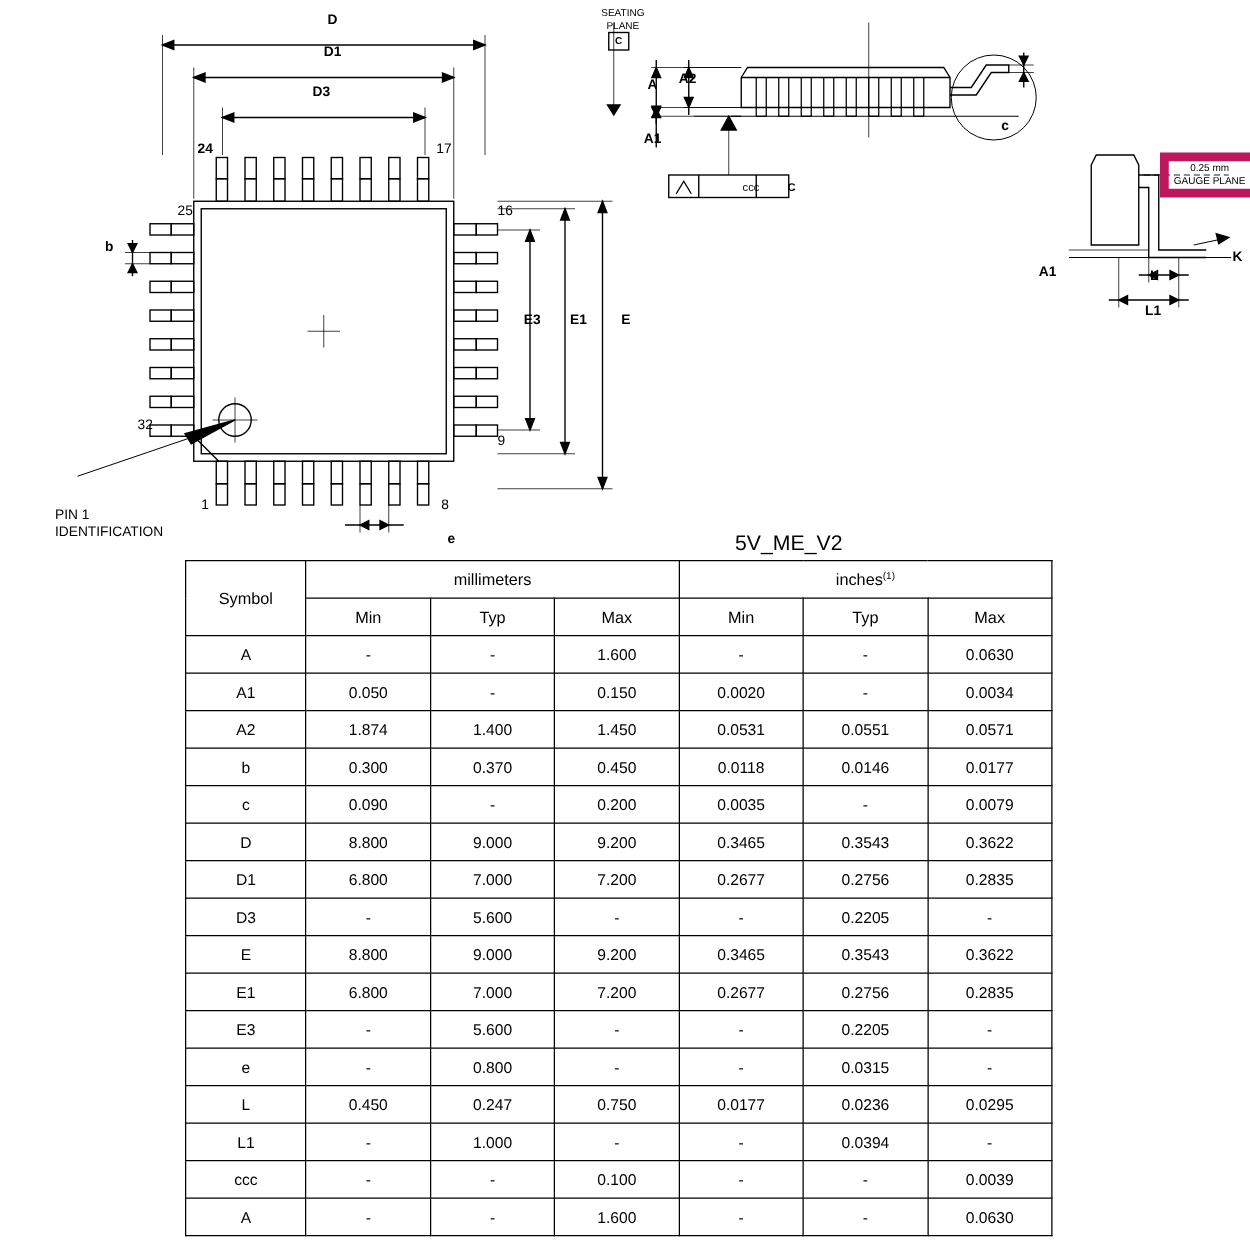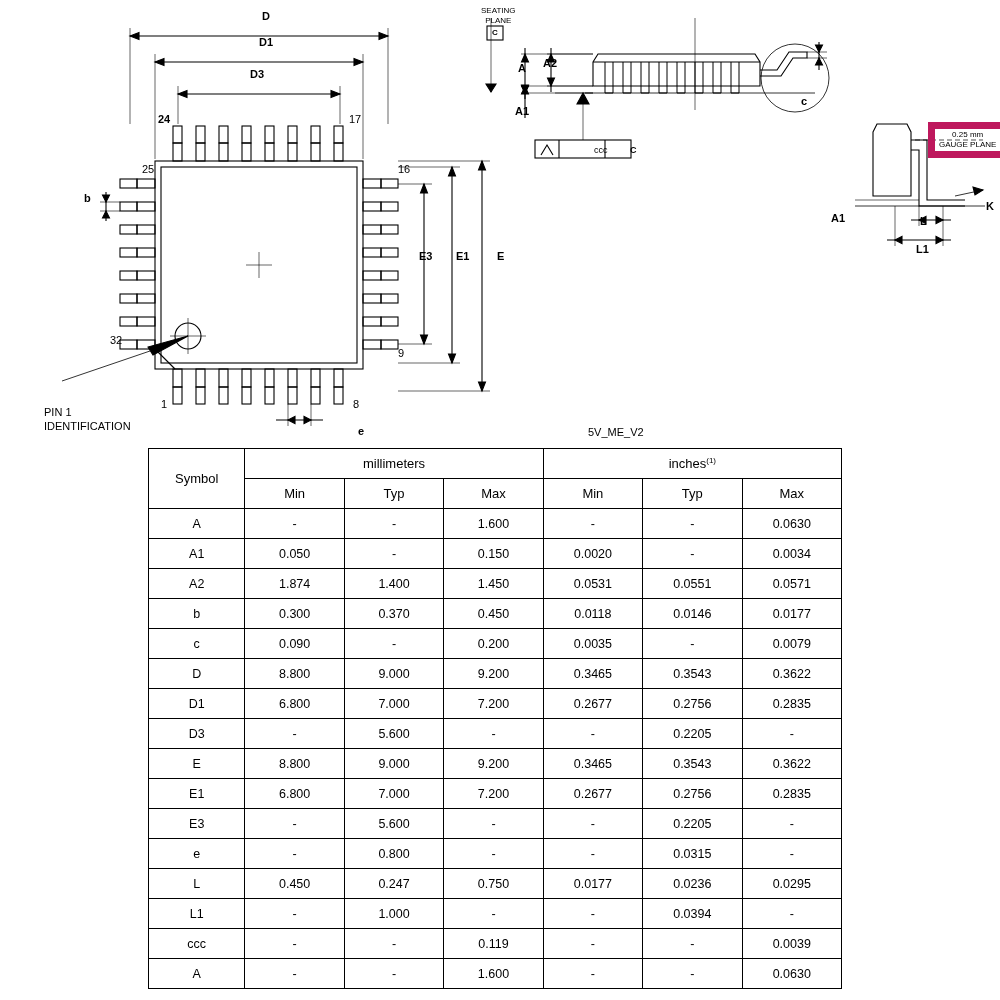--- a/index.html
+++ b/index.html
@@ -340,21 +340,21 @@
   <div class="abs" style="left:928px;top:122px;border:7px solid #be185d;padding:1px 4px;text-align:center;font-size:8px;line-height:1.25;">
     <div style="white-space:pre;">0.25 mm
 GAUGE PLANE</div>
   </div>
 
   <div class="lbl b" style="left:831px;top:212px;">A1</div>
   <div class="lbl b" style="left:920px;top:215px;">L</div>
   <div class="lbl b" style="left:916px;top:243px;">L1</div>
   <div class="lbl b" style="left:986px;top:200px;">K</div>
 
-  <div class="lbl" style="left:588px;top:426px;font-size:11px;">5V_ME_V2</div>
+  <div class="lbl" style="left:588px;top:426px;font-size:17px;">5V_ME_V2</div>
 
   <div class="tbl-wrap">
     <table class="dim">
       <colgroup>
         <col class="col-sym">
           <col class="col-v">
           <col class="col-v">
           <col class="col-v">
         <col class="col-v">
           <col class="col-v">
@@ -499,21 +499,21 @@
             <td>1.000</td>
             <td>-</td>
             <td>-</td>
             <td>0.0394</td>
             <td>-</td>
           </tr>
           <tr>
             <td>ccc</td>
             <td>-</td>
             <td>-</td>
-            <td>0.119</td>
+            <td>0.100</td>
             <td>-</td>
             <td>-</td>
             <td>0.0039</td>
           </tr>
           <tr>
             <td>A</td>
             <td>-</td>
             <td>-</td>
             <td>1.600</td>
             <td>-</td>

